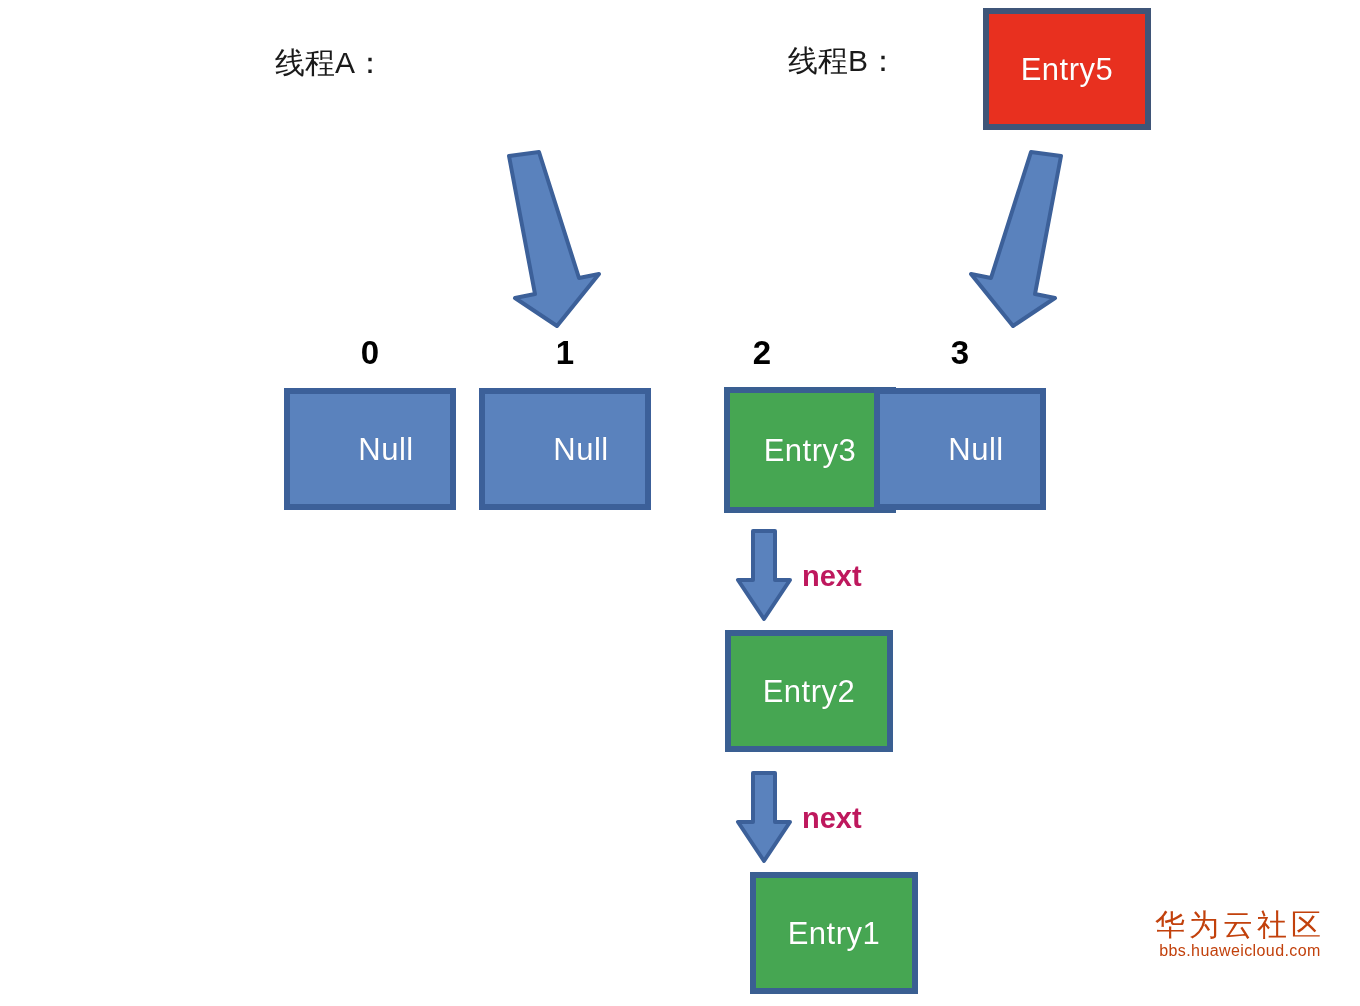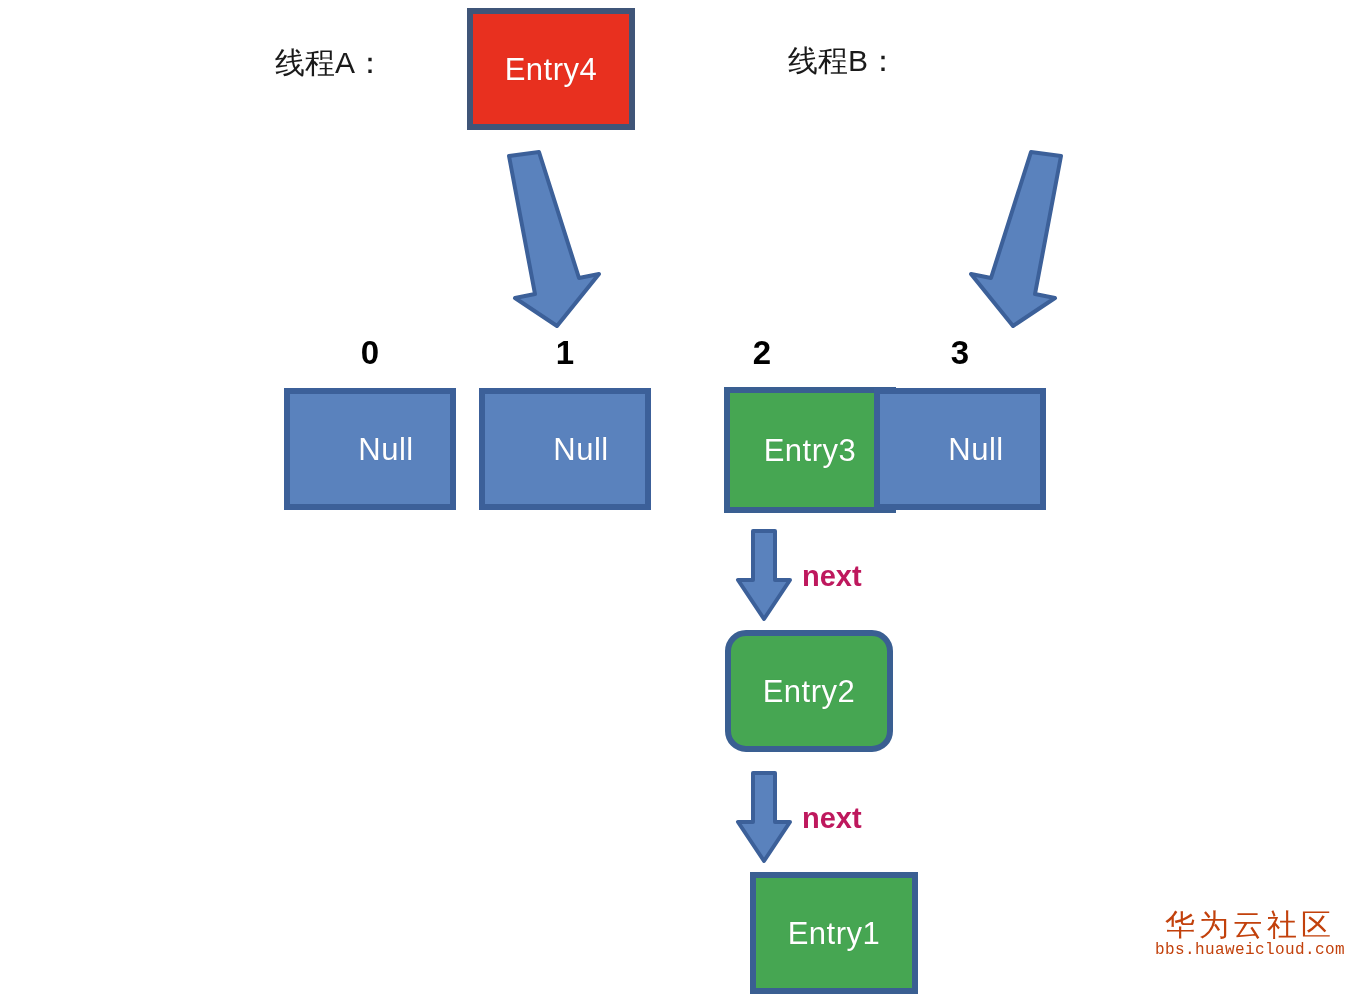--- a/index.html
+++ b/index.html
@@ -95,32 +95,31 @@
     font-size: 30px;
     letter-spacing: 4px;
     line-height: 1.1;
     white-space: nowrap;
   }
   .watermark .wm-url {
     font-size: 16px;
     letter-spacing: 0.4px;
     line-height: 1.2;
     white-space: nowrap;
-    font-family: Liberation Mono, monospace;
   }
 </style>
 </head>
 <body>
 
 <div id="canvas">
 
   <div class="thread-label" style="left:275px; top:36px;margin-top:12px;">线程A：</div>
   <div class="thread-label" style="left:788px; top:46px;">线程B：</div>
 
-  <div class="node red" style="left:467px; top:8px; width:168px; height:122px;">Entry4</div>
+  <div class="node red" style="left:983px; top:8px; width:168px; height:122px;">Entry5</div>
 
   <svg class="arrow" style="left:495px; top:150px;" width="110" height="178" viewBox="0 0 110 178">
     <polygon points="14,6 44,2 84,128 104,124 62,176 20,148 40,144" fill="#5a82bd" stroke="#3c6099" stroke-width="4" stroke-linejoin="round"></polygon>
   </svg>
 
   <svg class="arrow" style="left:965px; top:150px;" width="110" height="178" viewBox="0 0 110 178">
     <polygon points="96,6 66,2 26,128 6,124 48,176 90,148 70,144" fill="#5a82bd" stroke="#3c6099" stroke-width="4" stroke-linejoin="round"></polygon>
   </svg>
 
   <div class="index-label" style="left:340px; top:336px;">0</div>
@@ -131,21 +130,21 @@
   <div class="node blue" style="left:284px; top:388px; width:172px; height:122px;">Null</div>
   <div class="node blue" style="left:479px; top:388px; width:172px; height:122px;">Null</div>
   <div class="node green" style="left:676px; top:387px; width:172px; height:126px;">Entry3</div>
   <div class="node blue" style="left:874px; top:388px; width:172px; height:122px;">Null</div>
 
   <svg class="arrow" style="left:735px; top:528px;" width="58" height="94" viewBox="0 0 58 94">
     <polygon points="18,3 40,3 40,52 55,52 29,91 3,52 18,52" fill="#5a82bd" stroke="#3c6099" stroke-width="4" stroke-linejoin="round"></polygon>
   </svg>
   <div class="next-label" style="left:802px; top:562px;">next</div>
 
-  <div class="node green" style="left:677px; top:630px; width:168px; height:122px;border-radius:21px;">Entry2</div>
+  <div class="node green" style="left:677px; top:630px; width:168px; height:122px;">Entry2</div>
 
   <svg class="arrow" style="left:735px; top:770px;" width="58" height="94" viewBox="0 0 58 94">
     <polygon points="18,3 40,3 40,52 55,52 29,91 3,52 18,52" fill="#5a82bd" stroke="#3c6099" stroke-width="4" stroke-linejoin="round"></polygon>
   </svg>
   <div class="next-label" style="left:802px; top:804px;">next</div>
 
   <div class="node green" style="left:702px; top:872px; width:168px; height:122px;">Entry1</div>
 
   <div class="watermark" style="left:1155px; top:908px;">
     <div class="wm-cn">华为云社区</div>

